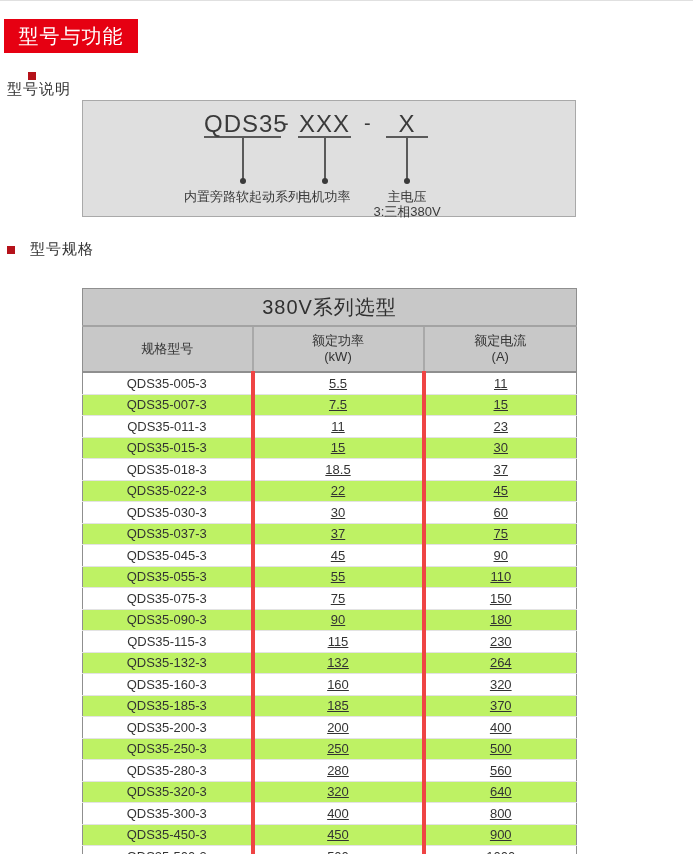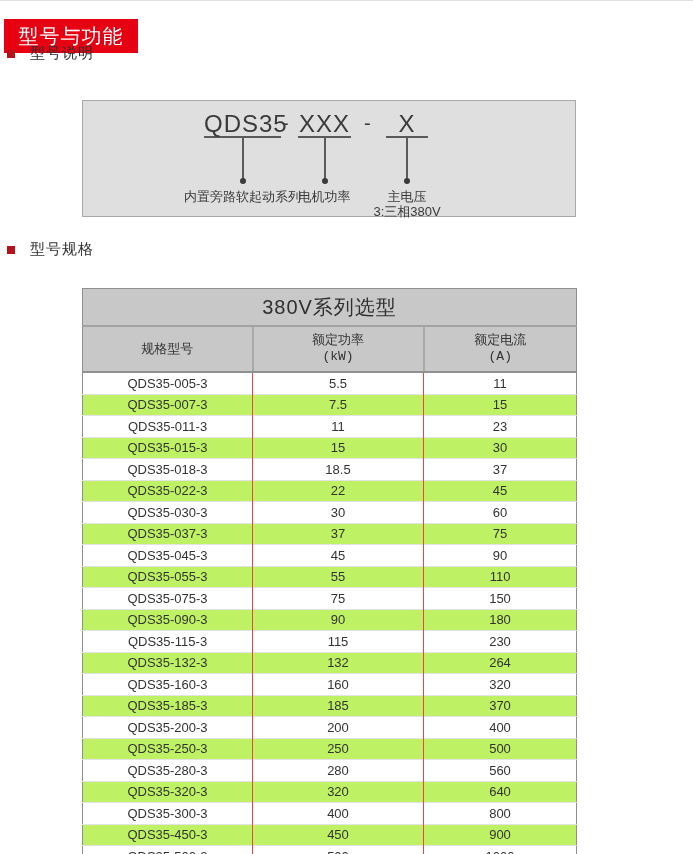--- a/index.html
+++ b/index.html
@@ -13,21 +13,21 @@
   .banner{
     position:absolute;left:4px;top:19px;width:134px;height:34px;background:#e60012;
     display:flex;align-items:center;justify-content:center;
     color:#ffffff;font-size:20px;font-weight:500;letter-spacing:1px;
   }
 
   
   .section{position:absolute;left:7px;display:flex;align-items:center;}
   .section .bullet{width:8px;height:8px;background:#b5121a;margin-right:15px;flex:none;}
   .section .stext{font-size:15px;color:#303030;letter-spacing:1px;}
-  .section.s1{top:44px;}
+  .section.s1{top:72px;flex-direction:column;}
   .section.s2{top:240px;}
 
   
   .panel{
     position:absolute;left:82px;top:100px;width:494px;height:117px;
     background:#dfdfdf;border:1px solid #a9a9a9;box-sizing:border-box;
   }
   .branch{position:absolute;top:10px;}
   .branch.b1{left:121px;width:77px;}
   .branch.b2{left:215px;width:53px;}
@@ -53,24 +53,24 @@
   .spec-table td,.spec-table th{padding:0;text-align:center;font-weight:normal;}
   .spec-table{border:1px solid #8f8f8f;}
   .title-row td{
     height:36px;background:#c8c8c8;font-size:20px;color:#303030;
     border-bottom:2px solid #a3a3a3;letter-spacing:1px;
   }
   .head-row th{
     height:44px;background:#c8c8c8;line-height:16px;
     border-bottom:2px solid #8f8f8f;
   }
-  .head-row th + th{border-left:2px solid #a9a9a9;font-family:Liberation Mono, monospace;}
+  .head-row th + th{border-left:2px solid #a9a9a9;}
   .spec-table tbody td{height:20.5px;border-top:1px solid #e3e3e3;}
   .spec-table tbody tr:first-child td{border-top:none;margin-top:40px;}
-  .spec-table tbody td + td{border-left:1px solid #ef4444;}
+  .spec-table tbody td + td{border-left:4px solid #ef4444;text-decoration:underline;}
   .spec-table tbody tr.stripe td{background:#bef264;}
 </style>
 </head>
 <body>
 
 <div class="page">
   <div class="top-hairline"></div>
 
   <div class="banner">
     <span>型号与功能</span>

